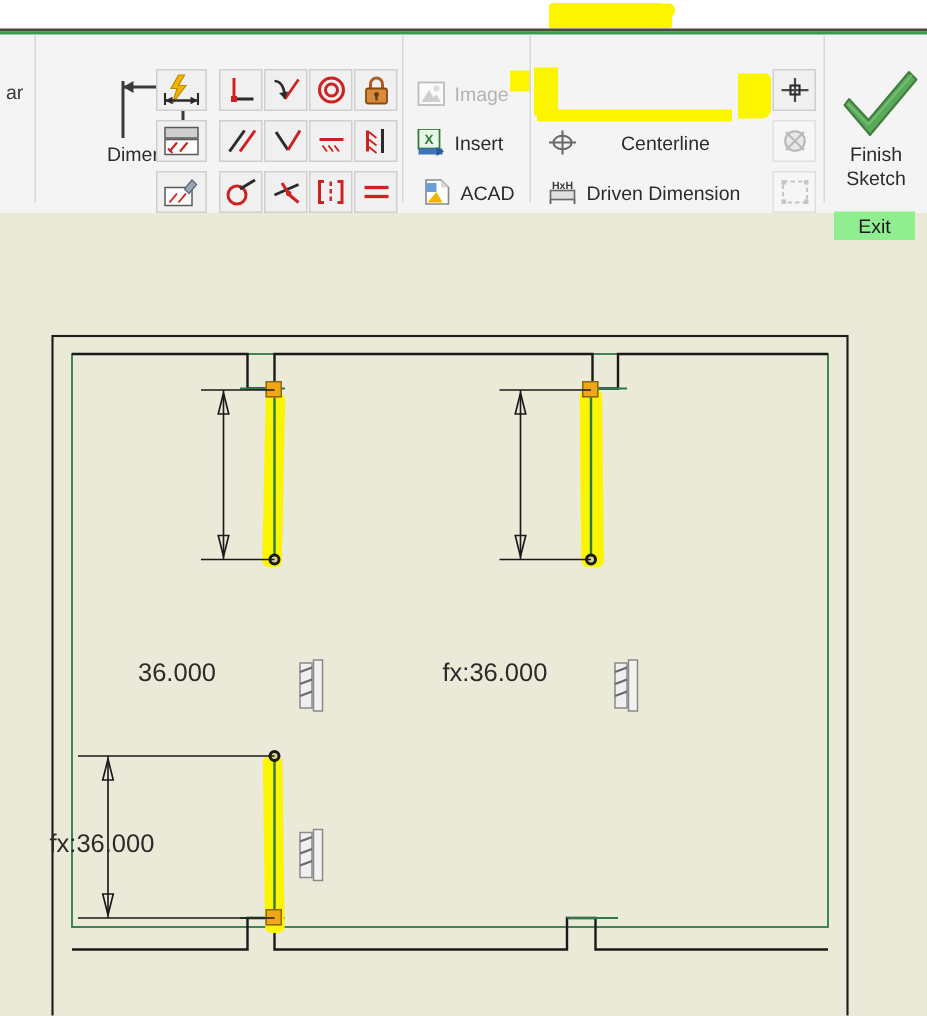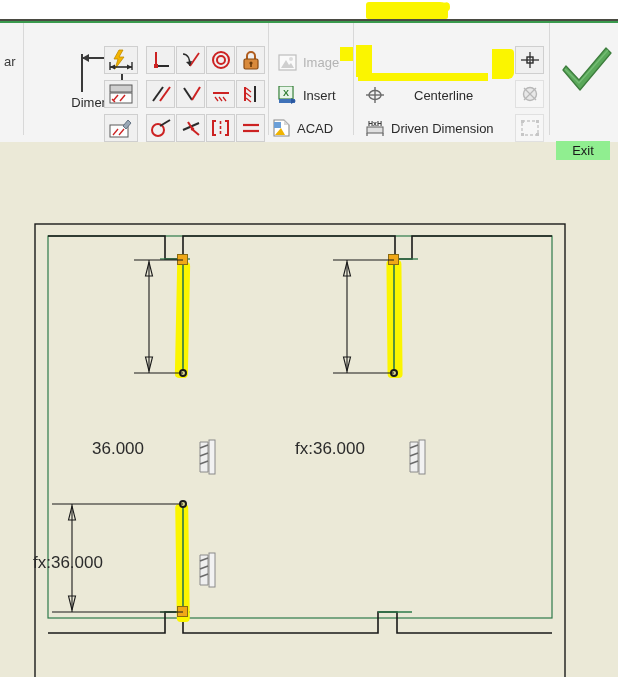--- a/index.html
+++ b/index.html
@@ -228,21 +228,21 @@
         <rect x="1" y="0" width="14" height="13" fill="#ffffff" stroke="#2f7d32" stroke-width="1.2"></rect>
         <rect x="2" y="1" width="12" height="11" fill="#e8f5e9"></rect>
         <text x="8" y="10" font-size="9" font-family="Liberation Sans, sans-serif" fill="#2f7d32" text-anchor="middle" font-weight="bold">X</text>
         <rect x="1" y="13" width="16" height="4" fill="#3f72b8"></rect>
         <polygon points="13,12 18,15 13,18" fill="#2a57a0"></polygon>
       </svg>
     </span>
     <span class="tlab">Insert</span>
   </div>
 
-  <div class="trow" style="left:270px;top:94px;">
+  <div class="trow" style="left:280px;top:94px;">
     <span class="tico">
       <svg width="19" height="18" viewBox="0 0 19 18">
         <polygon points="2,1 12,1 17,6 17,17 2,17" fill="#ffffff" stroke="#8a8a8a" stroke-width="1.1"></polygon>
         <polygon points="12,1 17,6 12,6" fill="#d8d8d8"></polygon>
         <polygon points="3,16 9,9 13,16" fill="#f0b400"></polygon>
         <rect x="2" y="3" width="7" height="6" fill="#6b9fd8"></rect>
       </svg>
     </span>
     <span class="tlab">ACAD</span>
   </div>
@@ -308,20 +308,24 @@
     <span>Format</span><span class="caret"></span>
   </div>
   <div class="panel-sep" style="left:549px;top:2px;"></div>
 
   <div id="finish">
     <svg width="60" height="48" viewBox="0 0 60 48">
       <path d="M7 24 L10 20 L23 34 L50 2 L55 7 L24 44 Z" fill="#5aa85a" stroke="#3d7d3d" stroke-width="1.3" stroke-linejoin="round"></path>
       <path d="M9 23 L23 37 L52 4" fill="none" stroke="#7fc47f" stroke-width="1.4" opacity="0.7"></path>
     </svg>
   </div>
+  <div id="finish-lbl">
+    <div>Finish</div>
+    <div>Sketch</div>
+  </div>
   <div id="exit-btn">Exit</div>
 </div>
 
 <div id="canvas">
 
   <svg width="618" height="535" viewBox="0 0 618 535" style="position:absolute;left:0;top:0;">
 
     <rect x="35" y="82" width="530" height="570" fill="none" stroke="#1a1a1a" stroke-width="1.4" transform="translate(0,0)"></rect>
 
     <rect x="48" y="94" width="504" height="382" fill="none" stroke="#2d7a4a" stroke-width="1.2"></rect>

